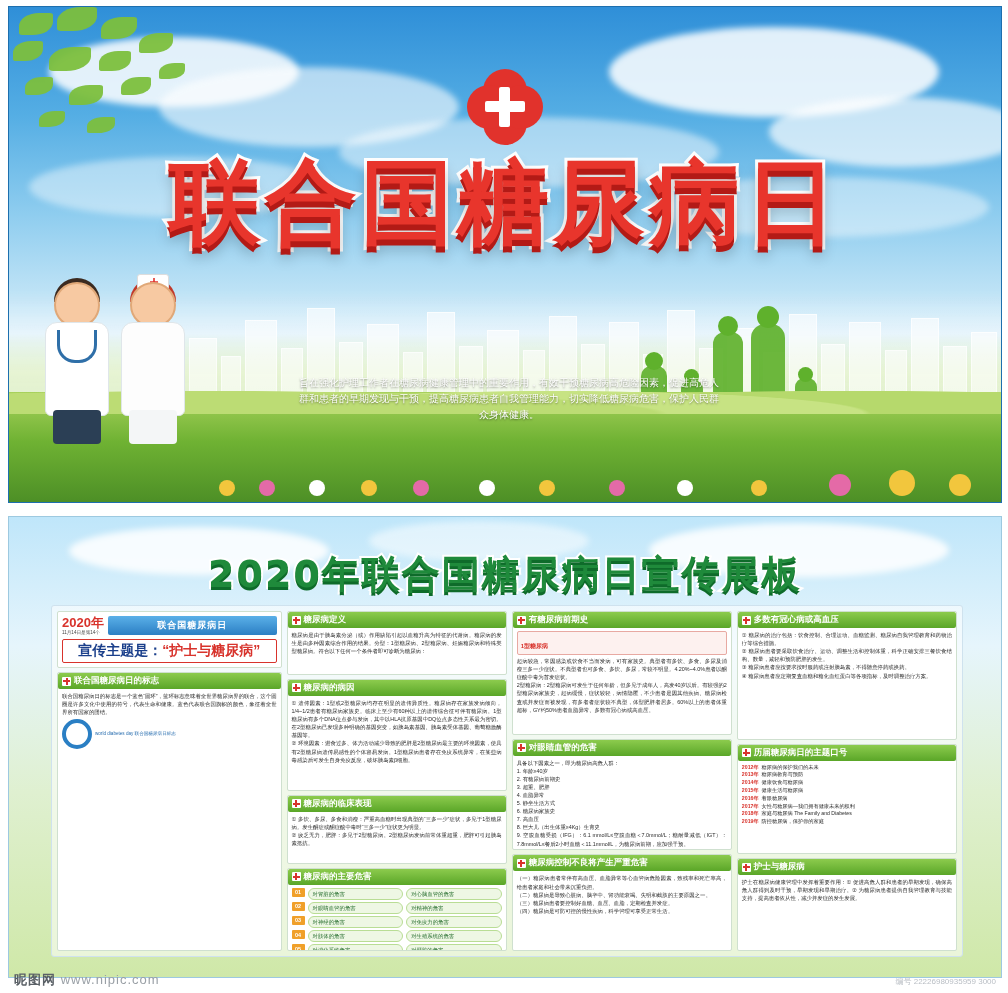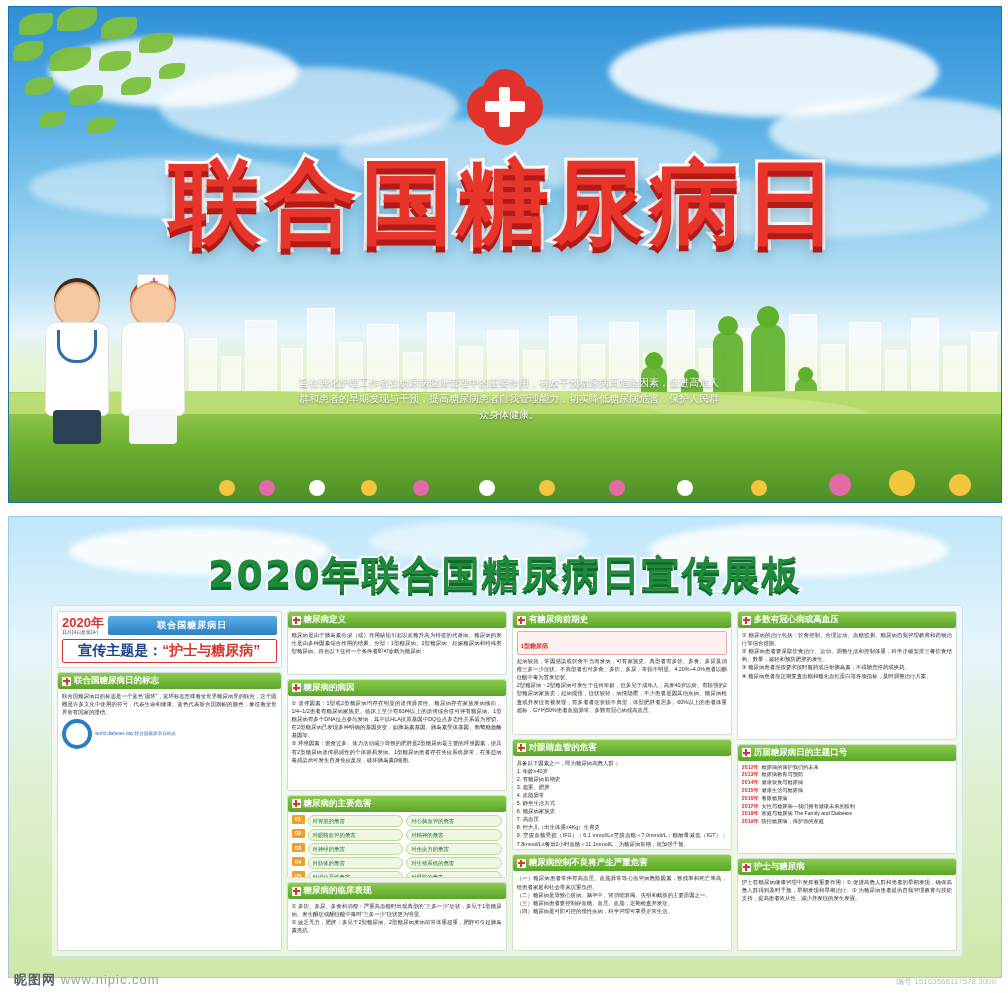--- a/index.html
+++ b/index.html
@@ -364,20 +364,29 @@
 
         <div class="card" style="flex:1.45">
           <div class="card-h">
             <span class="plus"></span>
             <span>糖尿病的病因</span>
           </div>
           <div class="body-txt" style="white-space:pre-line">① 遗传因素：1型或2型糖尿病均存在明显的遗传异质性。糖尿病存在家族发病倾向，1/4~1/2患者有糖尿病家族史。临床上至少有60种以上的遗传综合征可伴有糖尿病。1型糖尿病有多个DNA位点参与发病，其中以HLA抗原基因中DQ位点多态性关系最为密切。在2型糖尿病已发现多种明确的基因突变，如胰岛素基因、胰岛素受体基因、葡萄糖激酶基因等。
 ② 环境因素：进食过多、体力活动减少导致的肥胖是2型糖尿病最主要的环境因素，使具有2型糖尿病遗传易感性的个体容易发病。1型糖尿病患者存在免疫系统异常，在某些病毒感染后可发生自身免疫反应，破坏胰岛素β细胞。</div>
         </div>
 
+        <div class="card" style="flex:.85">
+          <div class="card-h">
+            <span class="plus"></span>
+            <span>糖尿病的临床表现</span>
+          </div>
+          <div class="body-txt" style="white-space:pre-line">① 多饮、多尿、多食和消瘦：严重高血糖时出现典型的“三多一少”症状，多见于1型糖尿病。发生酮症或酮症酸中毒时“三多一少”症状更为明显。
+② 疲乏无力，肥胖：多见于2型糖尿病。2型糖尿病发病前常体重超重，肥胖可引起胰岛素抵抗。</div>
+        </div>
+
         <div class="card" style="flex:1.05">
           <div class="card-h">
             <span class="plus"></span>
             <span>糖尿病的主要危害</span>
           </div>
           <div>
             <div class="bullet-row">
               <span class="num-chip">01</span>
               <span class="pill">对肾脏的危害</span>
               <span class="pill">对心脑血管的危害</span>
@@ -397,29 +406,20 @@
               <span class="pill">对肢体的危害</span>
               <span class="pill">对生殖系统的危害</span>
             </div>
             <div class="bullet-row">
               <span class="num-chip">05</span>
               <span class="pill">对消化系统危害</span>
               <span class="pill">对肝脏的危害</span>
             </div>
 
           </div>
-        </div>
-
-        <div class="card" style="flex:.85">
-          <div class="card-h">
-            <span class="plus"></span>
-            <span>糖尿病的临床表现</span>
-          </div>
-          <div class="body-txt" style="white-space:pre-line">① 多饮、多尿、多食和消瘦：严重高血糖时出现典型的“三多一少”症状，多见于1型糖尿病。发生酮症或酮症酸中毒时“三多一少”症状更为明显。
-② 疲乏无力，肥胖：多见于2型糖尿病。2型糖尿病发病前常体重超重，肥胖可引起胰岛素抵抗。</div>
         </div>
       </div>
 
       <div class="col">
         <div class="card" style="flex:1.5">
           <div class="card-h">
             <span class="plus"></span>
             <span>有糖尿病前期史</span>
           </div>
           <div class="sym-warn">
@@ -521,15 +521,15 @@
         </div>
       </div>
 
     </div>
   </div>
 
   <div class="watermark">
     <span class="b">昵图网</span>
     <span>www.nipic.com</span>
   </div>
-  <div class="wm-right">编号 15163566117578 3000</div>
+  <div class="wm-right">编号 22226980935959 3000</div>
 
 </div>
 
 </body></html>

